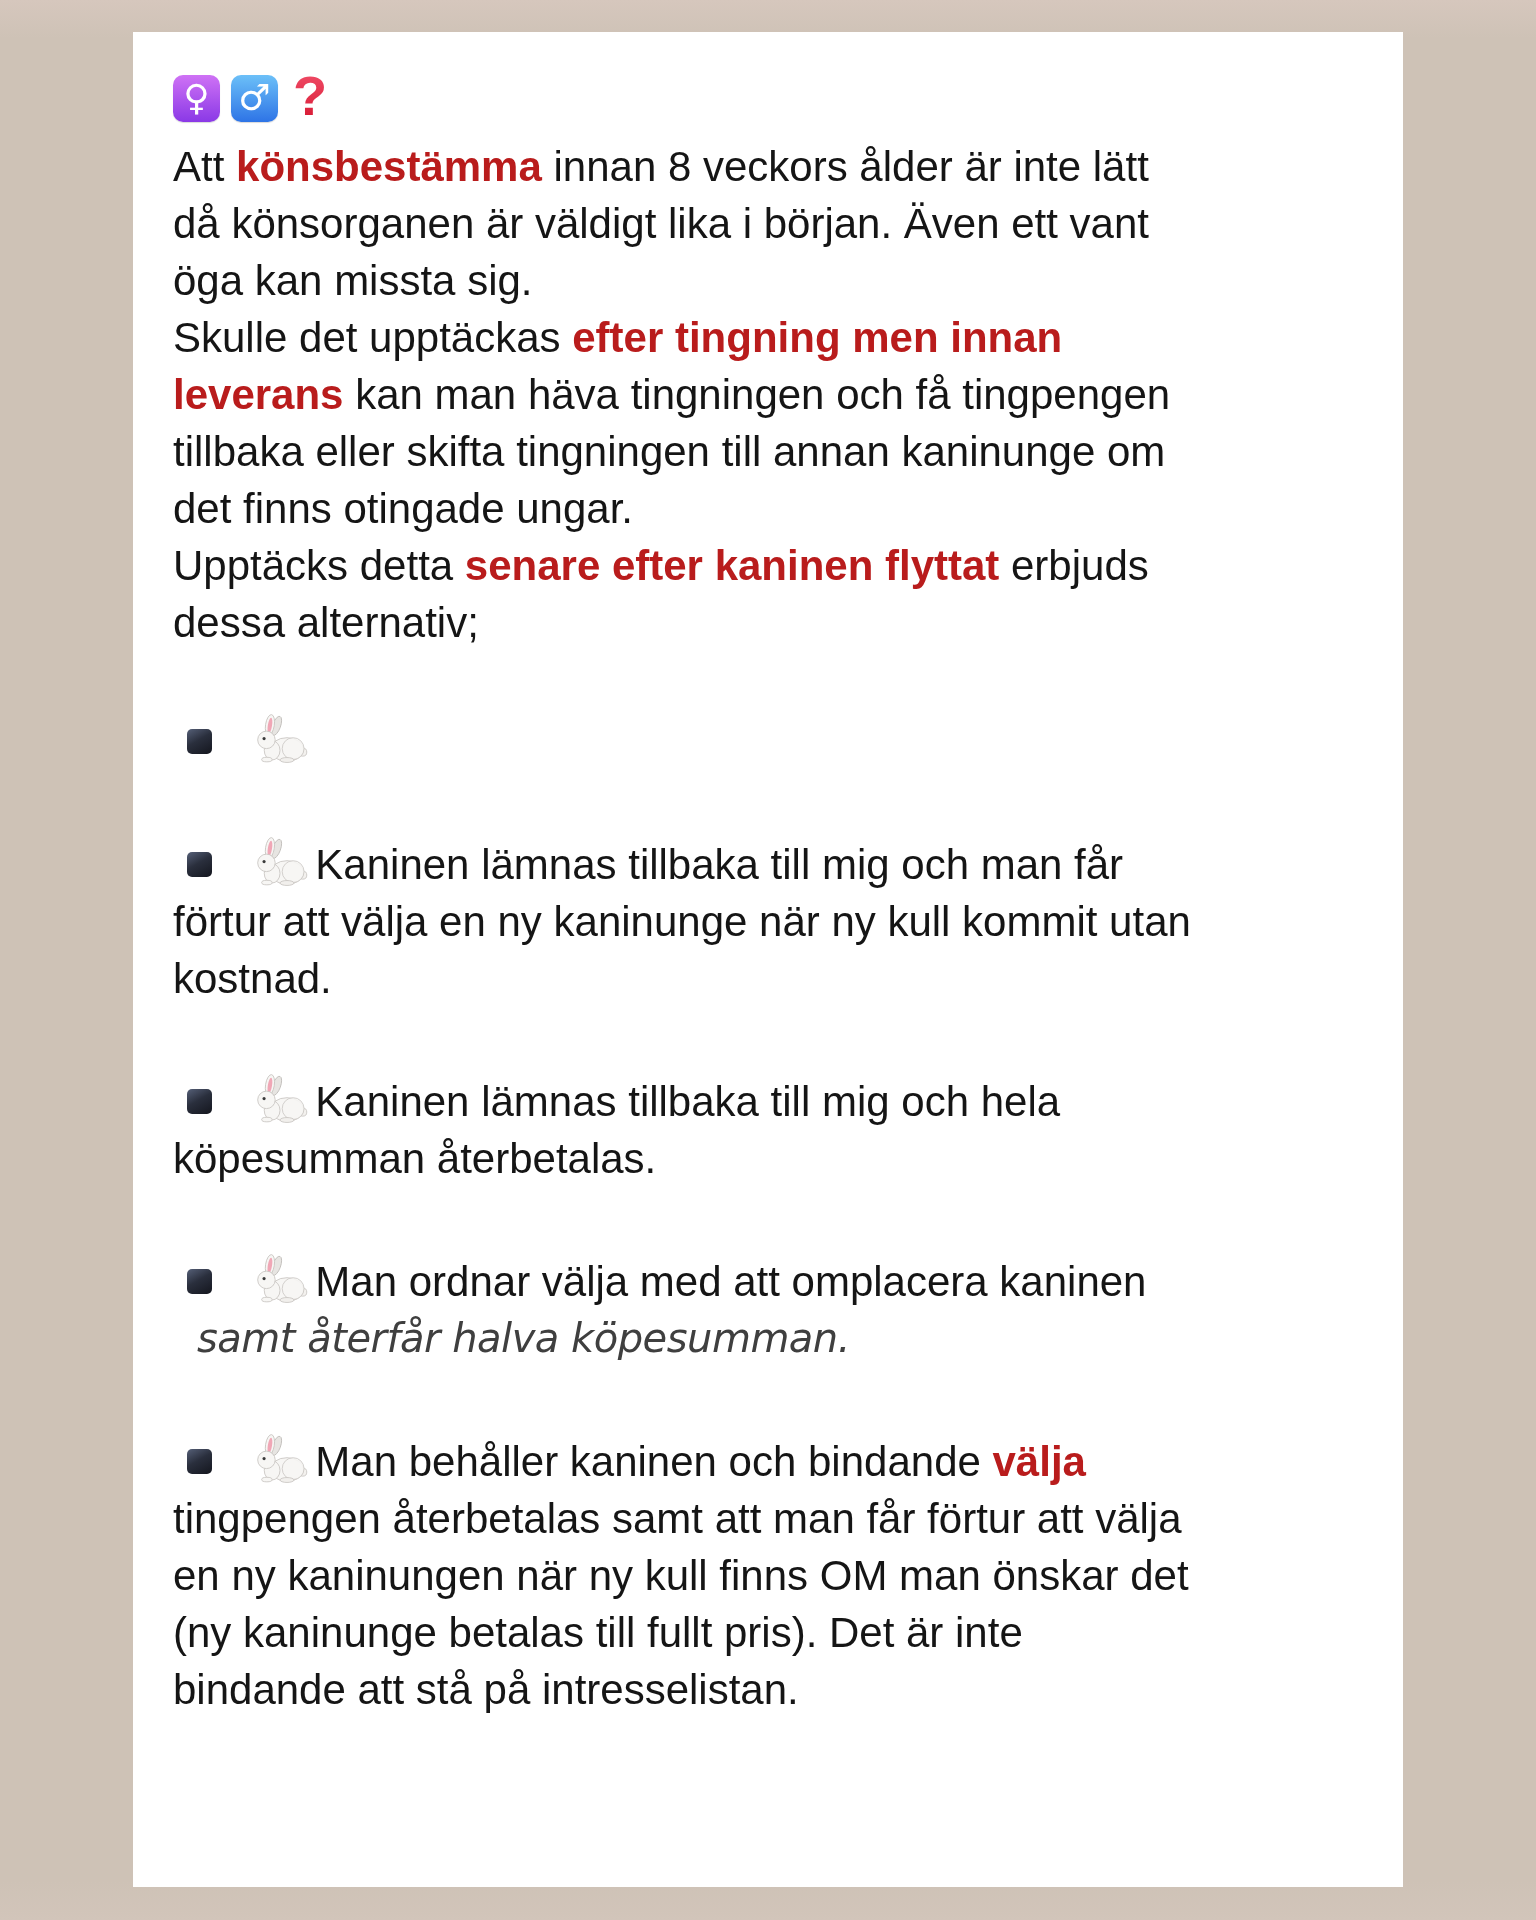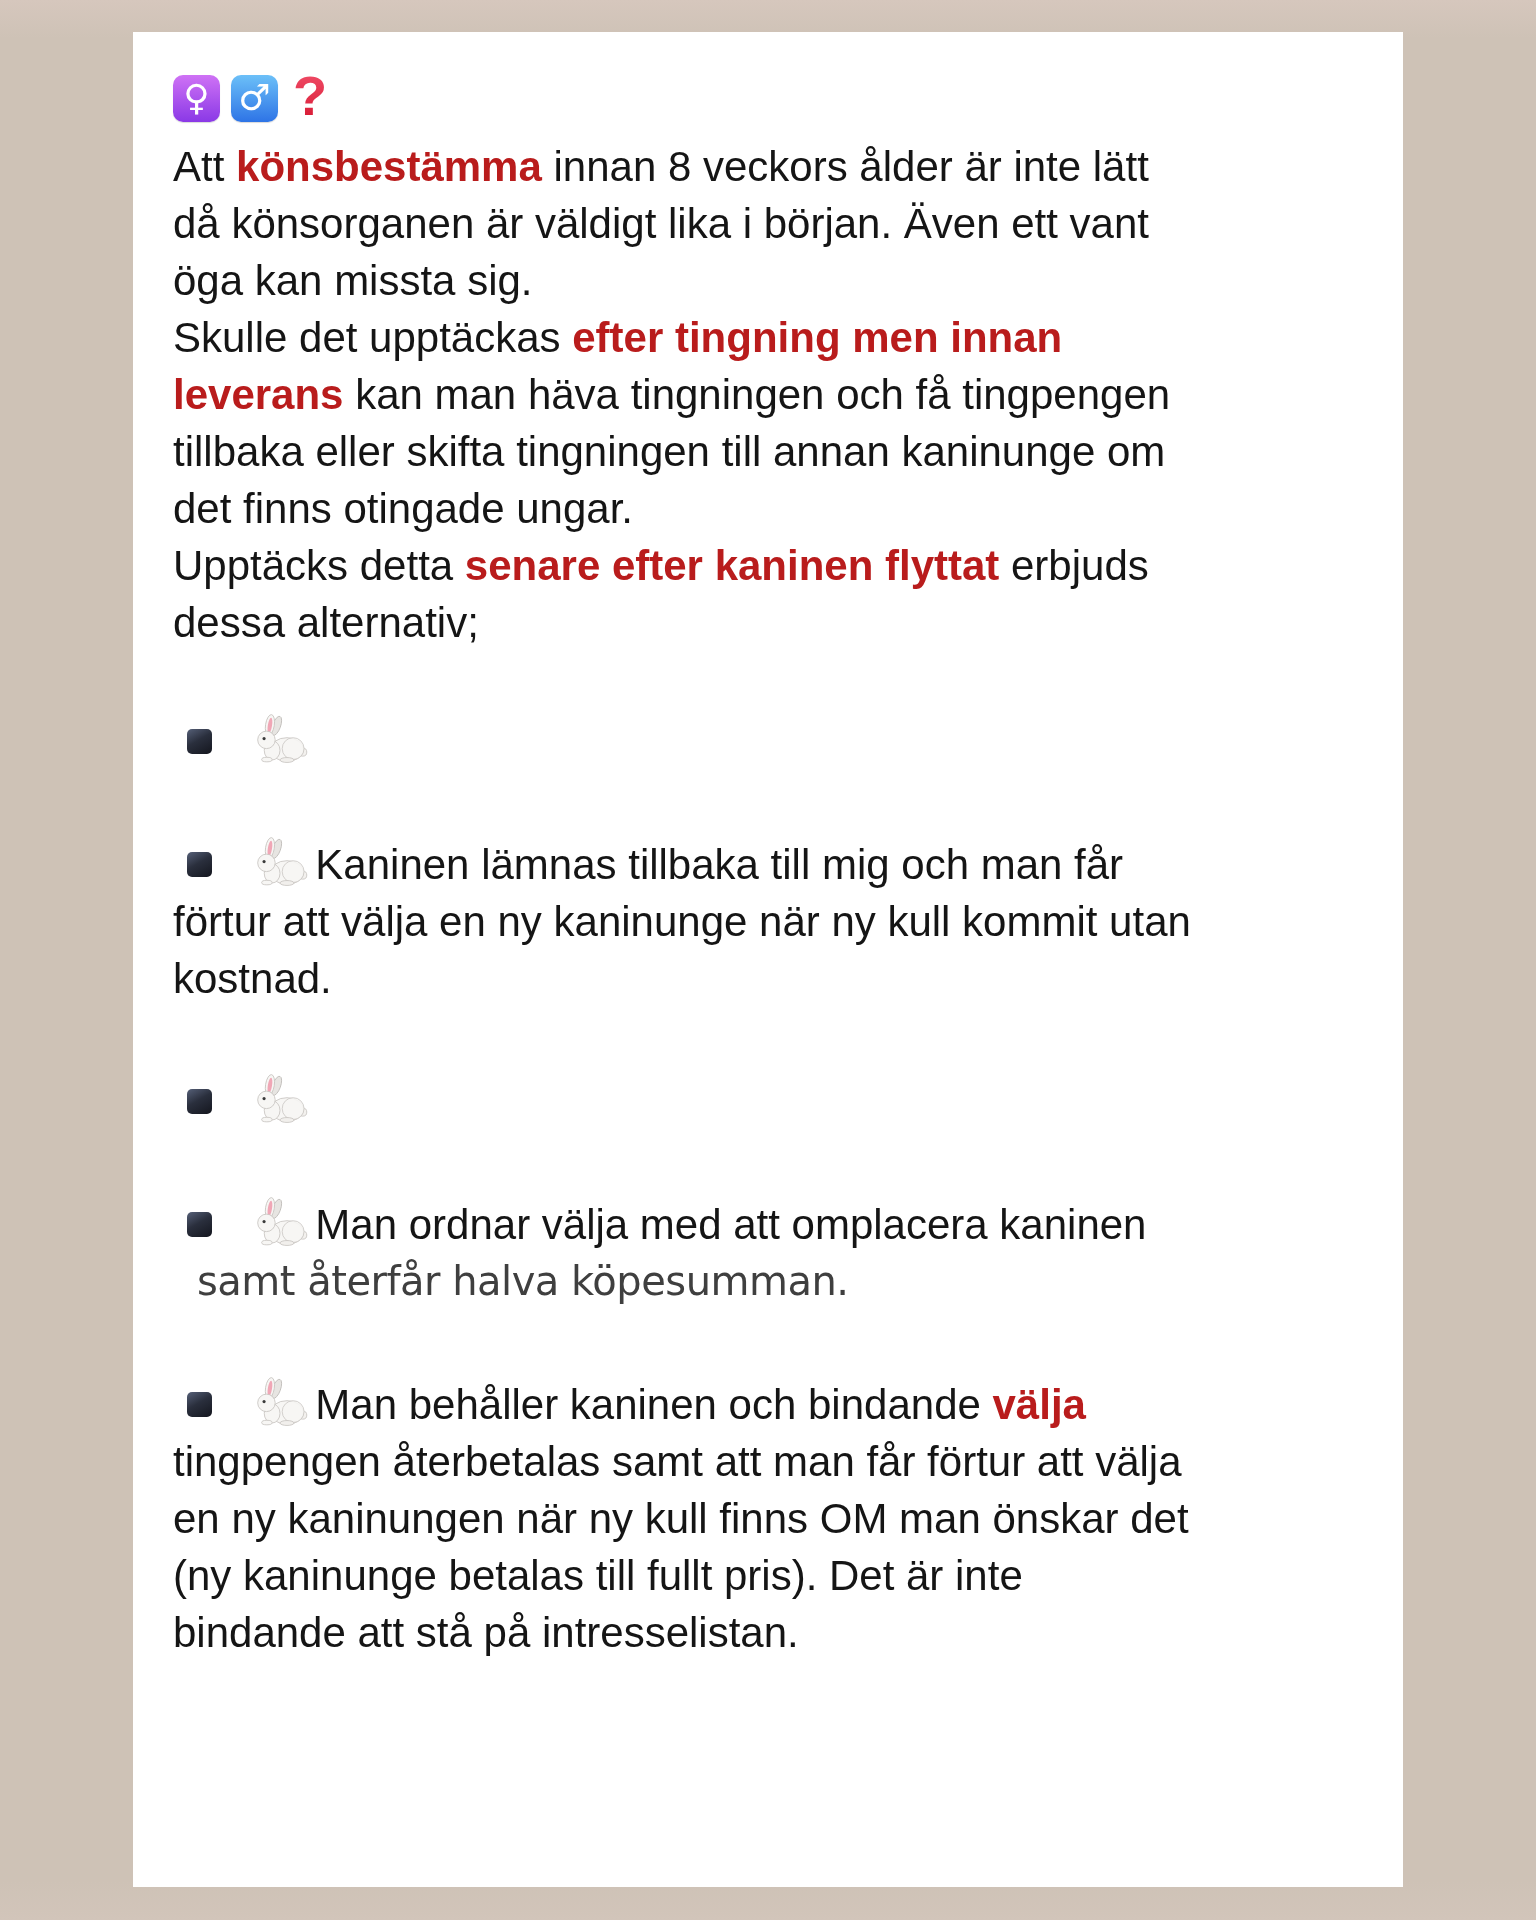--- a/index.html
+++ b/index.html
@@ -58,20 +58,21 @@
     display:inline-block;width:56px;height:50px;
     vertical-align:-8px;margin-right:10px;
   }
   .rabbit svg{width:100%;height:100%;}
   .extra-line{
     text-indent:24px;
     color:#3f3f3f;
     font-family:"DejaVu Sans","Liberation Sans",sans-serif;
     font-size:40px;line-height:57px;
     letter-spacing:-0.5px;
+    font-style:italic;
   }
 </style>
 </head>
 <body>
 
 <div class="page">
   <div class="card">
 
     <div class="emoji-row">
       <span class="emoji-square emoji-female">
@@ -157,21 +158,22 @@
 
     <ellipse cx="23" cy="41" rx="9" ry="11" fill="#f7f6f4" stroke="#c9c6c2" stroke-width="1"></ellipse>
 
     <circle cx="16.5" cy="29" r="10" fill="#f7f6f4" stroke="#c9c6c2" stroke-width="1"></circle>
 
     <circle cx="13.8" cy="27.5" r="1.8" fill="#3a3a3a"></circle>
 
     <ellipse cx="17" cy="51.5" rx="6" ry="2.6" fill="#f7f6f4" stroke="#c9c6c2" stroke-width="1"></ellipse>
     <ellipse cx="40" cy="52" rx="8" ry="2.8" fill="#f1efec" stroke="#c9c6c2" stroke-width="1"></ellipse>
   </svg></span>
-</div>
+<span class="bullet-text"><span>Kaninen lämnas tillbaka till mig och hela
+köpesumman återbetalas.</span></span></div>
         <div class="bullet-item"><span class="bullet-square"></span>
   <span class="rabbit"><svg viewBox="0 0 64 56" xmlns="http://www.w3.org/2000/svg">
 
     <ellipse cx="28" cy="13" rx="4.6" ry="11.5" fill="#e7e5e2" stroke="#c2bfbc" stroke-width="1" transform="rotate(20 28 13)"></ellipse>
 
     <ellipse cx="20.5" cy="12" rx="5" ry="12" fill="#f7f6f4" stroke="#c9c6c2" stroke-width="1" transform="rotate(9 20.5 12)"></ellipse>
     <ellipse cx="20.5" cy="12.5" rx="2.4" ry="9" fill="#f0a7b6" transform="rotate(9 20.5 12.5)"></ellipse>
 
     <circle cx="58" cy="43" r="4.6" fill="#f3f1ee" stroke="#c9c6c2" stroke-width="1"></circle>
 

